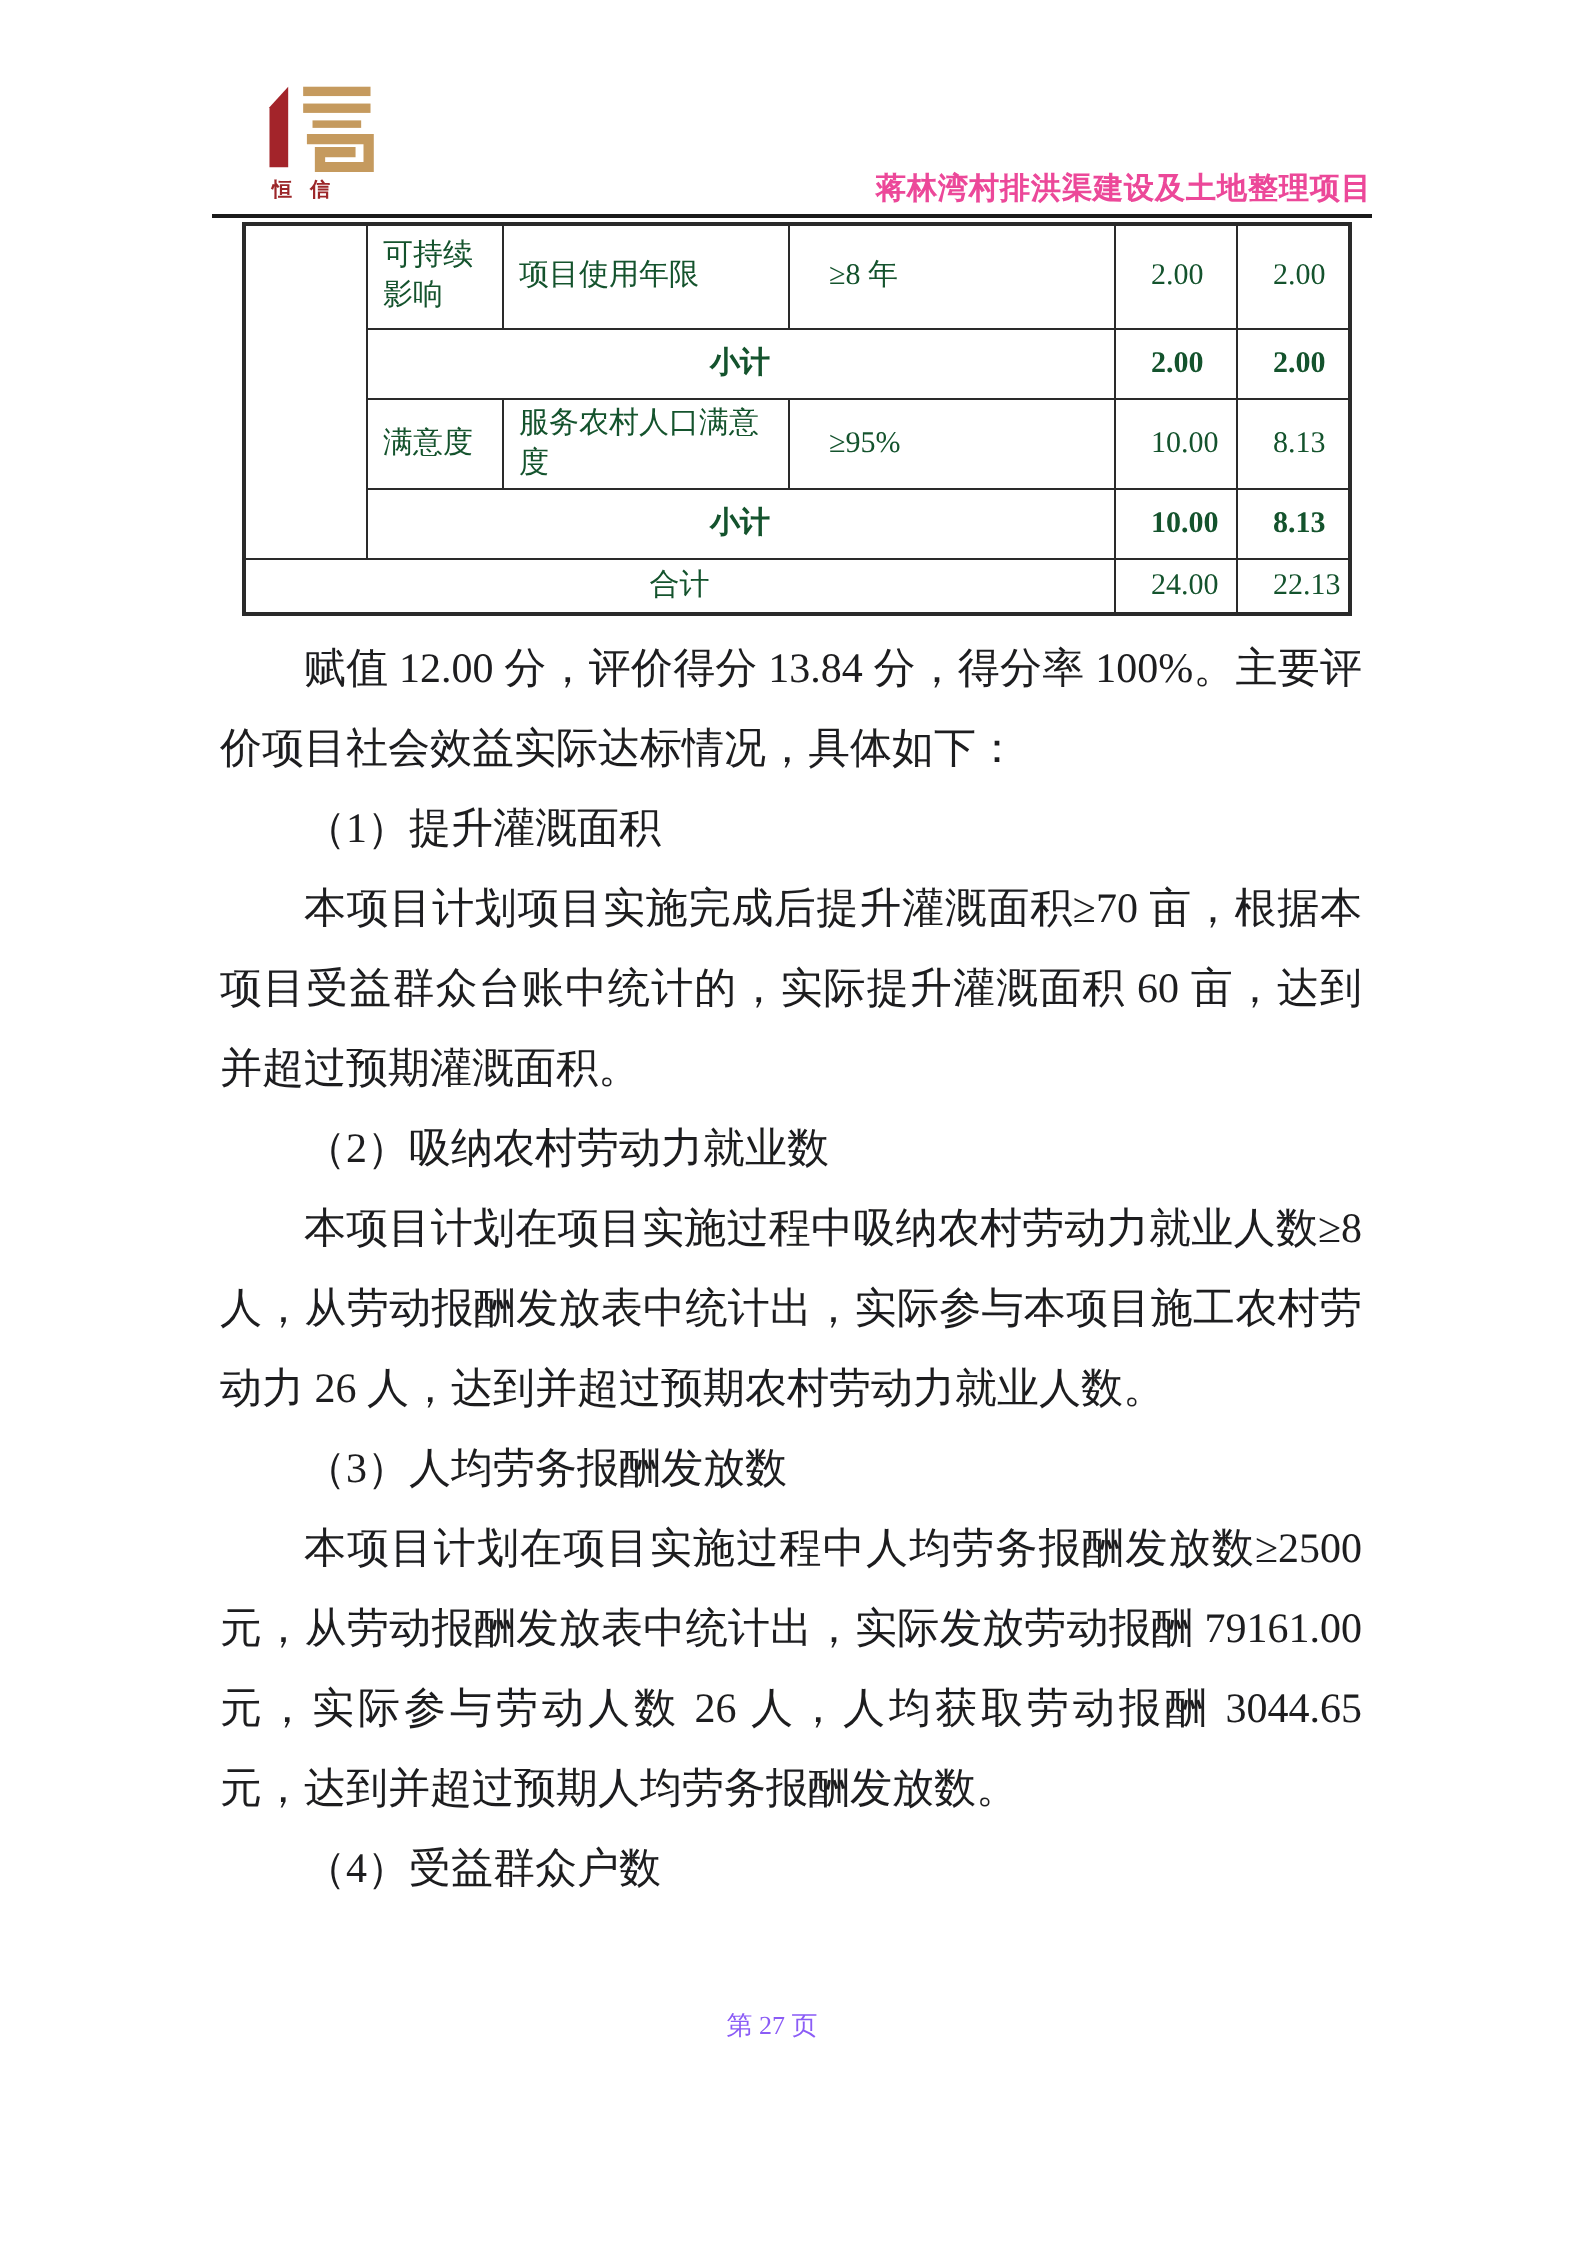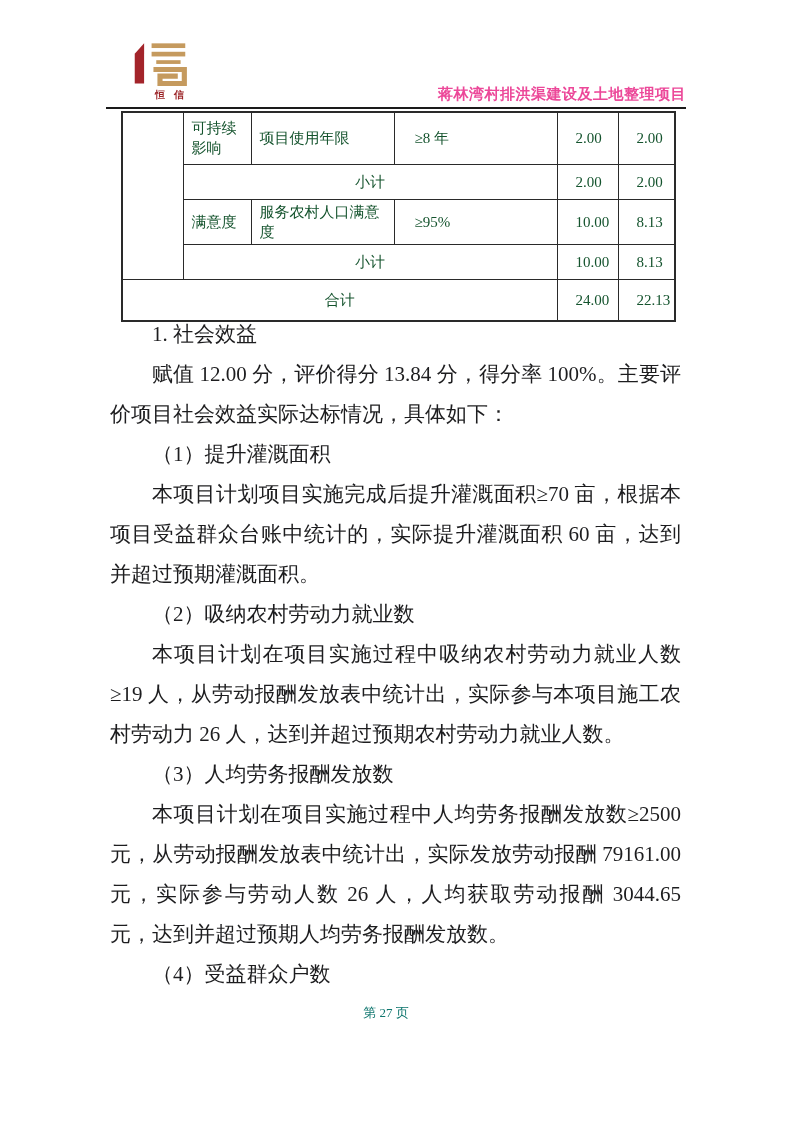--- a/index.html
+++ b/index.html
@@ -5,21 +5,21 @@
   html,body { margin:0; padding:0; }
   .page {
     position:relative; width:792px; height:1121px; background:#ffffff;
     font-family:"Liberation Serif","DejaVu Serif",serif; color:#1d1d1f;
     overflow:hidden;
   }
   
   .logo { position:absolute; left:127px; top:40px; width:66px; }
   .logo svg { display:block; margin:0 auto; }
   .brand {
-    margin-top:2px; text-align:right; color:#9c2629; font-weight:bold;
+    margin-top:2px; text-align:left; color:#9c2629; font-weight:bold;
     font-size:10px; letter-spacing:9px; text-indent:9px; white-space:nowrap;
     font-family:"Liberation Sans","DejaVu Sans",sans-serif;
   }
   .doc-title {
     position:absolute; top:85px; right:106px; font-size:15px; font-weight:bold;
     color:#ec4899; letter-spacing:0.5px; white-space:nowrap;
     font-family:"Liberation Sans","DejaVu Sans",sans-serif;
   }
   .header-rule {
     position:absolute; left:106px; right:106px; top:107px;
@@ -34,32 +34,32 @@
   }
   .score-table td {
     border:1px solid #2a2a2a; padding:2px 6px; vertical-align:middle;
     overflow:hidden;
   }
   .score-table td.cat  { padding-left:8px; }
   .score-table td.ind  { padding:2px 10px 2px 8px; }
   .score-table td.tgt  { padding-left:20px; }
   .score-table td.num  { text-align:center; padding:2px 18px; }
   .score-table td.sum  { text-align:center; }
-  tr.h52 { height:52px; } tr.h35 { height:35px; }
-  tr.h41 { height:41px; } tr.h36 { height:42px; }
+  tr.h52 { height:52px; } tr.h35 { height:35px;font-weight:bold; }
+  tr.h41 { height:41px; } tr.h36 { height:28px; }
   
   .body-text {
     position:absolute; left:110px; top:314px; width:571px;
     font-size:21px; line-height:40px; text-align:justify;
   }
   .body-text p { margin:0; text-indent:2em; }
   
   .footer {
     position:absolute; left:0; right:20px; top:1004px; text-align:center;
-    font-size:13px; color:#0f766e;
+    font-size:13px; color:#8b5cf6;
   }
 </style>
 </head>
 <body>
 
 <div class="page">
 
   <div class="logo">
     <svg width="58" height="46" viewBox="0 0 62 48">
       <path d="M4,14 L14,3 L14,46 L4,46 Z" fill="#a3242a"></path>
@@ -111,25 +111,24 @@
     </tr>
     <tr class="h36">
       <td colspan="4" class="sum">合计</td>
       <td class="num">24.00</td>
       <td class="num">22.13</td>
     </tr>
   </tbody>
     </table>
 
   <div class="body-text">
-    <p>1. 社会效益</p>
     <p>赋值 12.00 分，评价得分 13.84 分，得分率 100%。主要评价项目社会效益实际达标情况，具体如下：</p>
     <p>（1）提升灌溉面积</p>
     <p>本项目计划项目实施完成后提升灌溉面积≥70 亩，根据本项目受益群众台账中统计的，实际提升灌溉面积 60 亩，达到并超过预期灌溉面积。</p>
     <p>（2）吸纳农村劳动力就业数</p>
-    <p>本项目计划在项目实施过程中吸纳农村劳动力就业人数≥19 人，从劳动报酬发放表中统计出，实际参与本项目施工农村劳动力 26 人，达到并超过预期农村劳动力就业人数。</p>
+    <p>本项目计划在项目实施过程中吸纳农村劳动力就业人数≥8 人，从劳动报酬发放表中统计出，实际参与本项目施工农村劳动力 26 人，达到并超过预期农村劳动力就业人数。</p>
     <p>（3）人均劳务报酬发放数</p>
     <p>本项目计划在项目实施过程中人均劳务报酬发放数≥2500 元，从劳动报酬发放表中统计出，实际发放劳动报酬 79161.00 元，实际参与劳动人数 26 人，人均获取劳动报酬 3044.65 元，达到并超过预期人均劳务报酬发放数。</p>
     <p>（4）受益群众户数</p>
   </div>
 
   <div class="footer">第 27 页</div>
 </div>
 
 </body></html>

